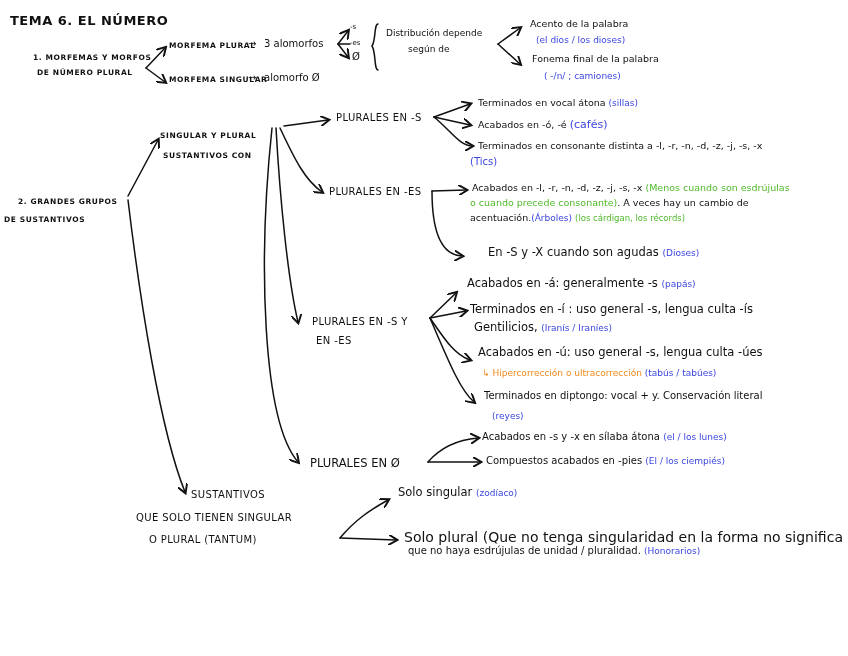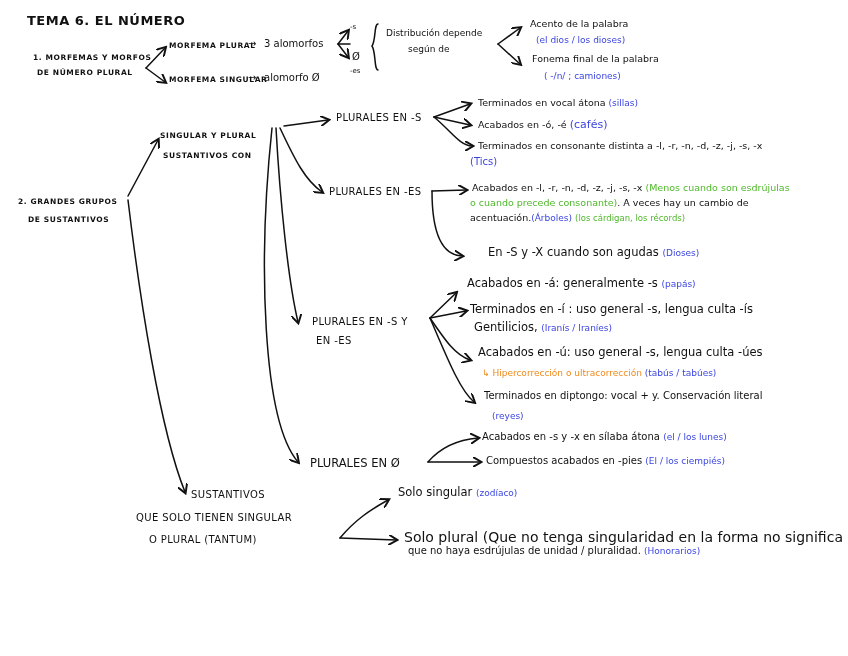--- a/index.html
+++ b/index.html
@@ -55,46 +55,46 @@
   <path d="M430,318 C445,340 455,355 470,360" marker-end="url(#ah)"></path>
   <path d="M430,318 C448,360 460,390 474,402" marker-end="url(#ah)"></path>
 
   <path d="M428,462 C440,448 455,440 478,438" marker-end="url(#ah)"></path>
   <path d="M428,462 L480,462" marker-end="url(#ah)"></path>
 
   <path d="M340,538 C355,520 370,510 388,500" marker-end="url(#ah)"></path>
   <path d="M340,538 L396,540" marker-end="url(#ah)"></path>
 </svg>
 
-<div class="t title" style="left:27px;top:14px;text-align:right;">TEMA 6. EL NÚMERO</div>
+<div class="t title" style="left:10px;top:14px;text-align:right;">TEMA 6. EL NÚMERO</div>
 
 <div class="t caps" style="left:33px;top:54px;">1. MORFEMAS Y MORFOS</div>
 <div class="t caps" style="left:37px;top:69px;">DE NÚMERO PLURAL</div>
 
 <div class="t caps" style="left:169px;top:42px;">MORFEMA PLURAL</div>
 <div class="t n" style="left:248px;top:38px;">→</div>
 <div class="t n" style="left:264px;top:38px;">3 alomorfos</div>
 <div class="t" style="left:350px;top:23px;font-size:7px;">-s</div>
-<div class="t" style="left:350px;top:39px;font-size:7px;margin-top:28px;">-es</div>
+<div class="t" style="left:350px;top:39px;font-size:7px;">-es</div>
 <div class="t" style="left:352px;top:51px;font-size:10px;">Ø</div>
 
 <div class="t caps" style="left:169px;top:76px;">MORFEMA SINGULAR</div>
 <div class="t n" style="left:248px;top:72px;">→</div>
 <div class="t n" style="left:264px;top:72px;">alomorfo Ø</div>
 
 <div class="t" style="left:386px;top:28px;font-size:9px;">Distribución depende</div>
 <div class="t" style="left:408px;top:44px;font-size:9px;">según de</div>
 
 <div class="t" style="left:530px;top:19px;font-size:9.5px;">Acento de la palabra</div>
 <div class="t blue" style="left:536px;top:35px;">(el dios / los dioses)</div>
 <div class="t" style="left:532px;top:54px;font-size:9.5px;">Fonema final de la palabra</div>
 <div class="t blue" style="left:544px;top:71px;">( -/n/ ; camiones)</div>
 
 <div class="t caps" style="left:18px;top:198px;">2. GRANDES GRUPOS</div>
-<div class="t caps" style="left:28px;top:216px;">DE SUSTANTIVOS</div>
+<div class="t caps" style="left:4px;top:216px;">DE SUSTANTIVOS</div>
 
 <div class="t caps" style="left:163px;top:105px;margin-top:47px;">SUSTANTIVOS CON</div>
 <div class="t caps" style="left:160px;top:132px;">SINGULAR Y PLURAL</div>
 
 <div class="t caps2" style="left:336px;top:112px;">PLURALES EN -S</div>
 <div class="t" style="left:478px;top:98px;font-size:9.5px;"><span>Terminados en vocal átona</span> <span class="blue">(sillas)</span></div>
 <div class="t" style="left:478px;top:119px;font-size:9.5px;"><span>Acabados en -ó, -é</span> <span class="blue" style="font-size:11px">(cafés)</span></div>
 <div class="t" style="left:478px;top:141px;font-size:9.5px;">Terminados en consonante distinta a -l, -r, -n, -d, -z, -j, -s, -x</div>
 <div class="t blue" style="left:470px;top:156px;font-size:10px;">(Tics)</div>
 

